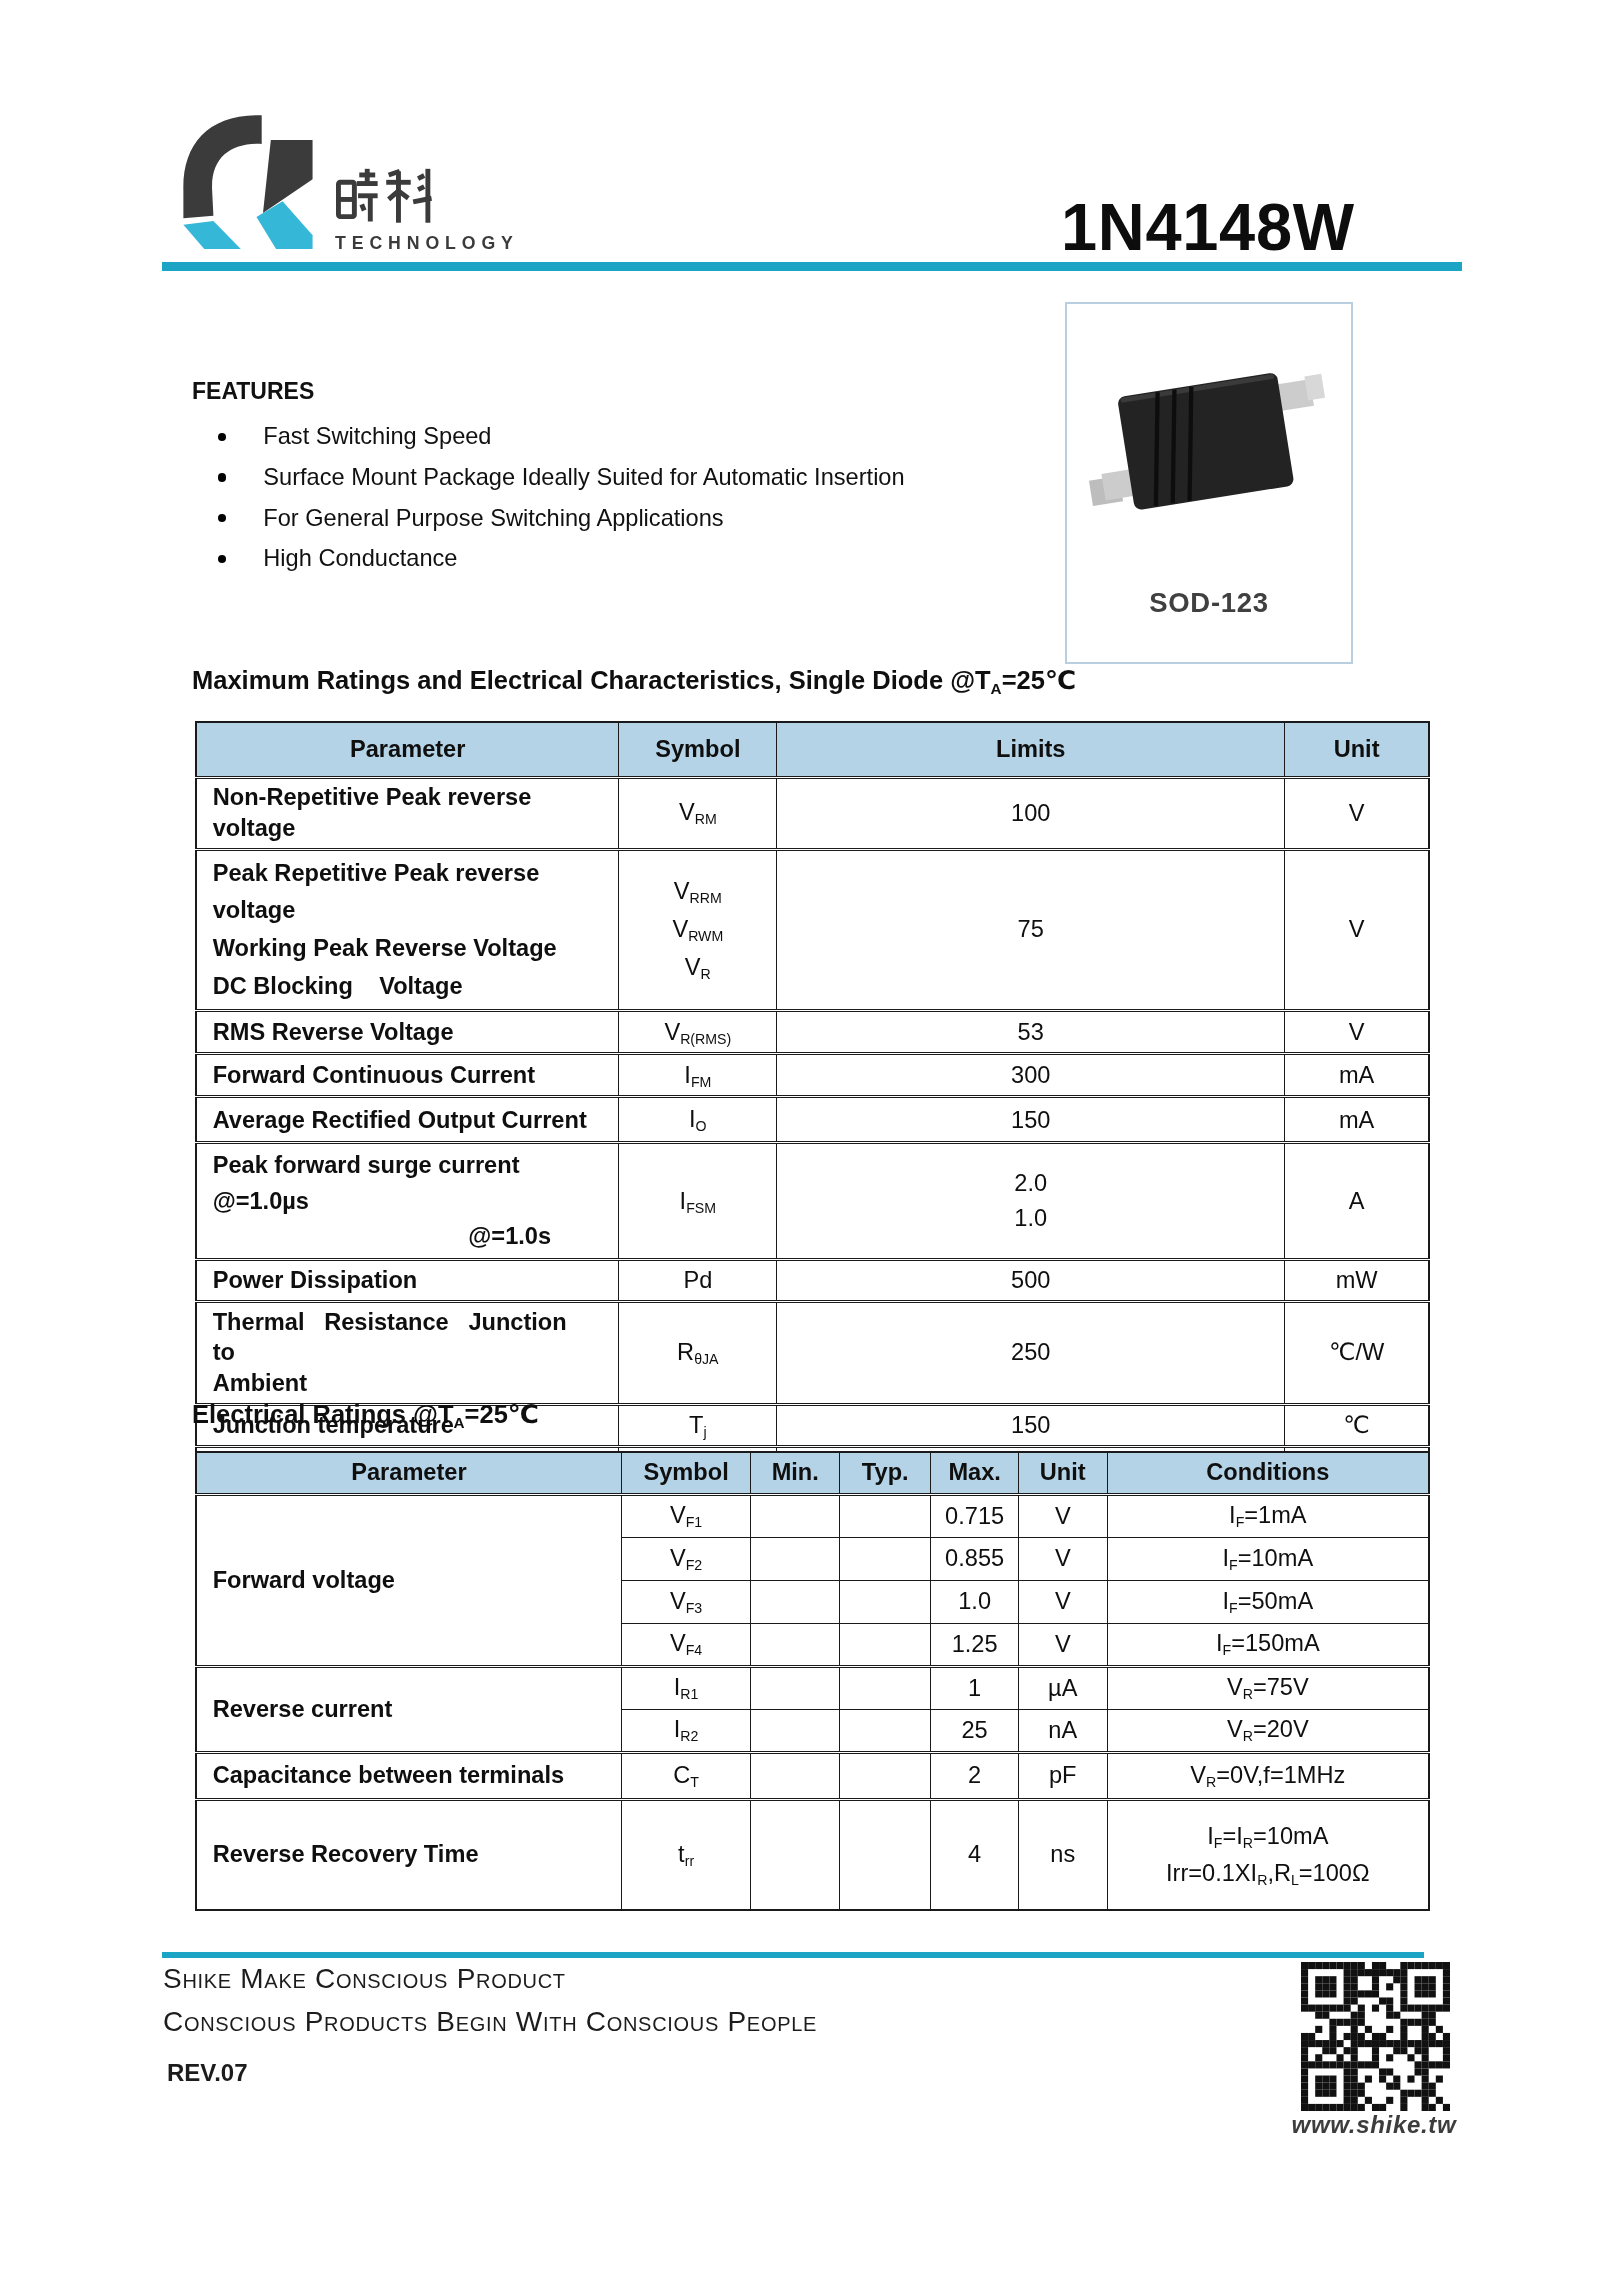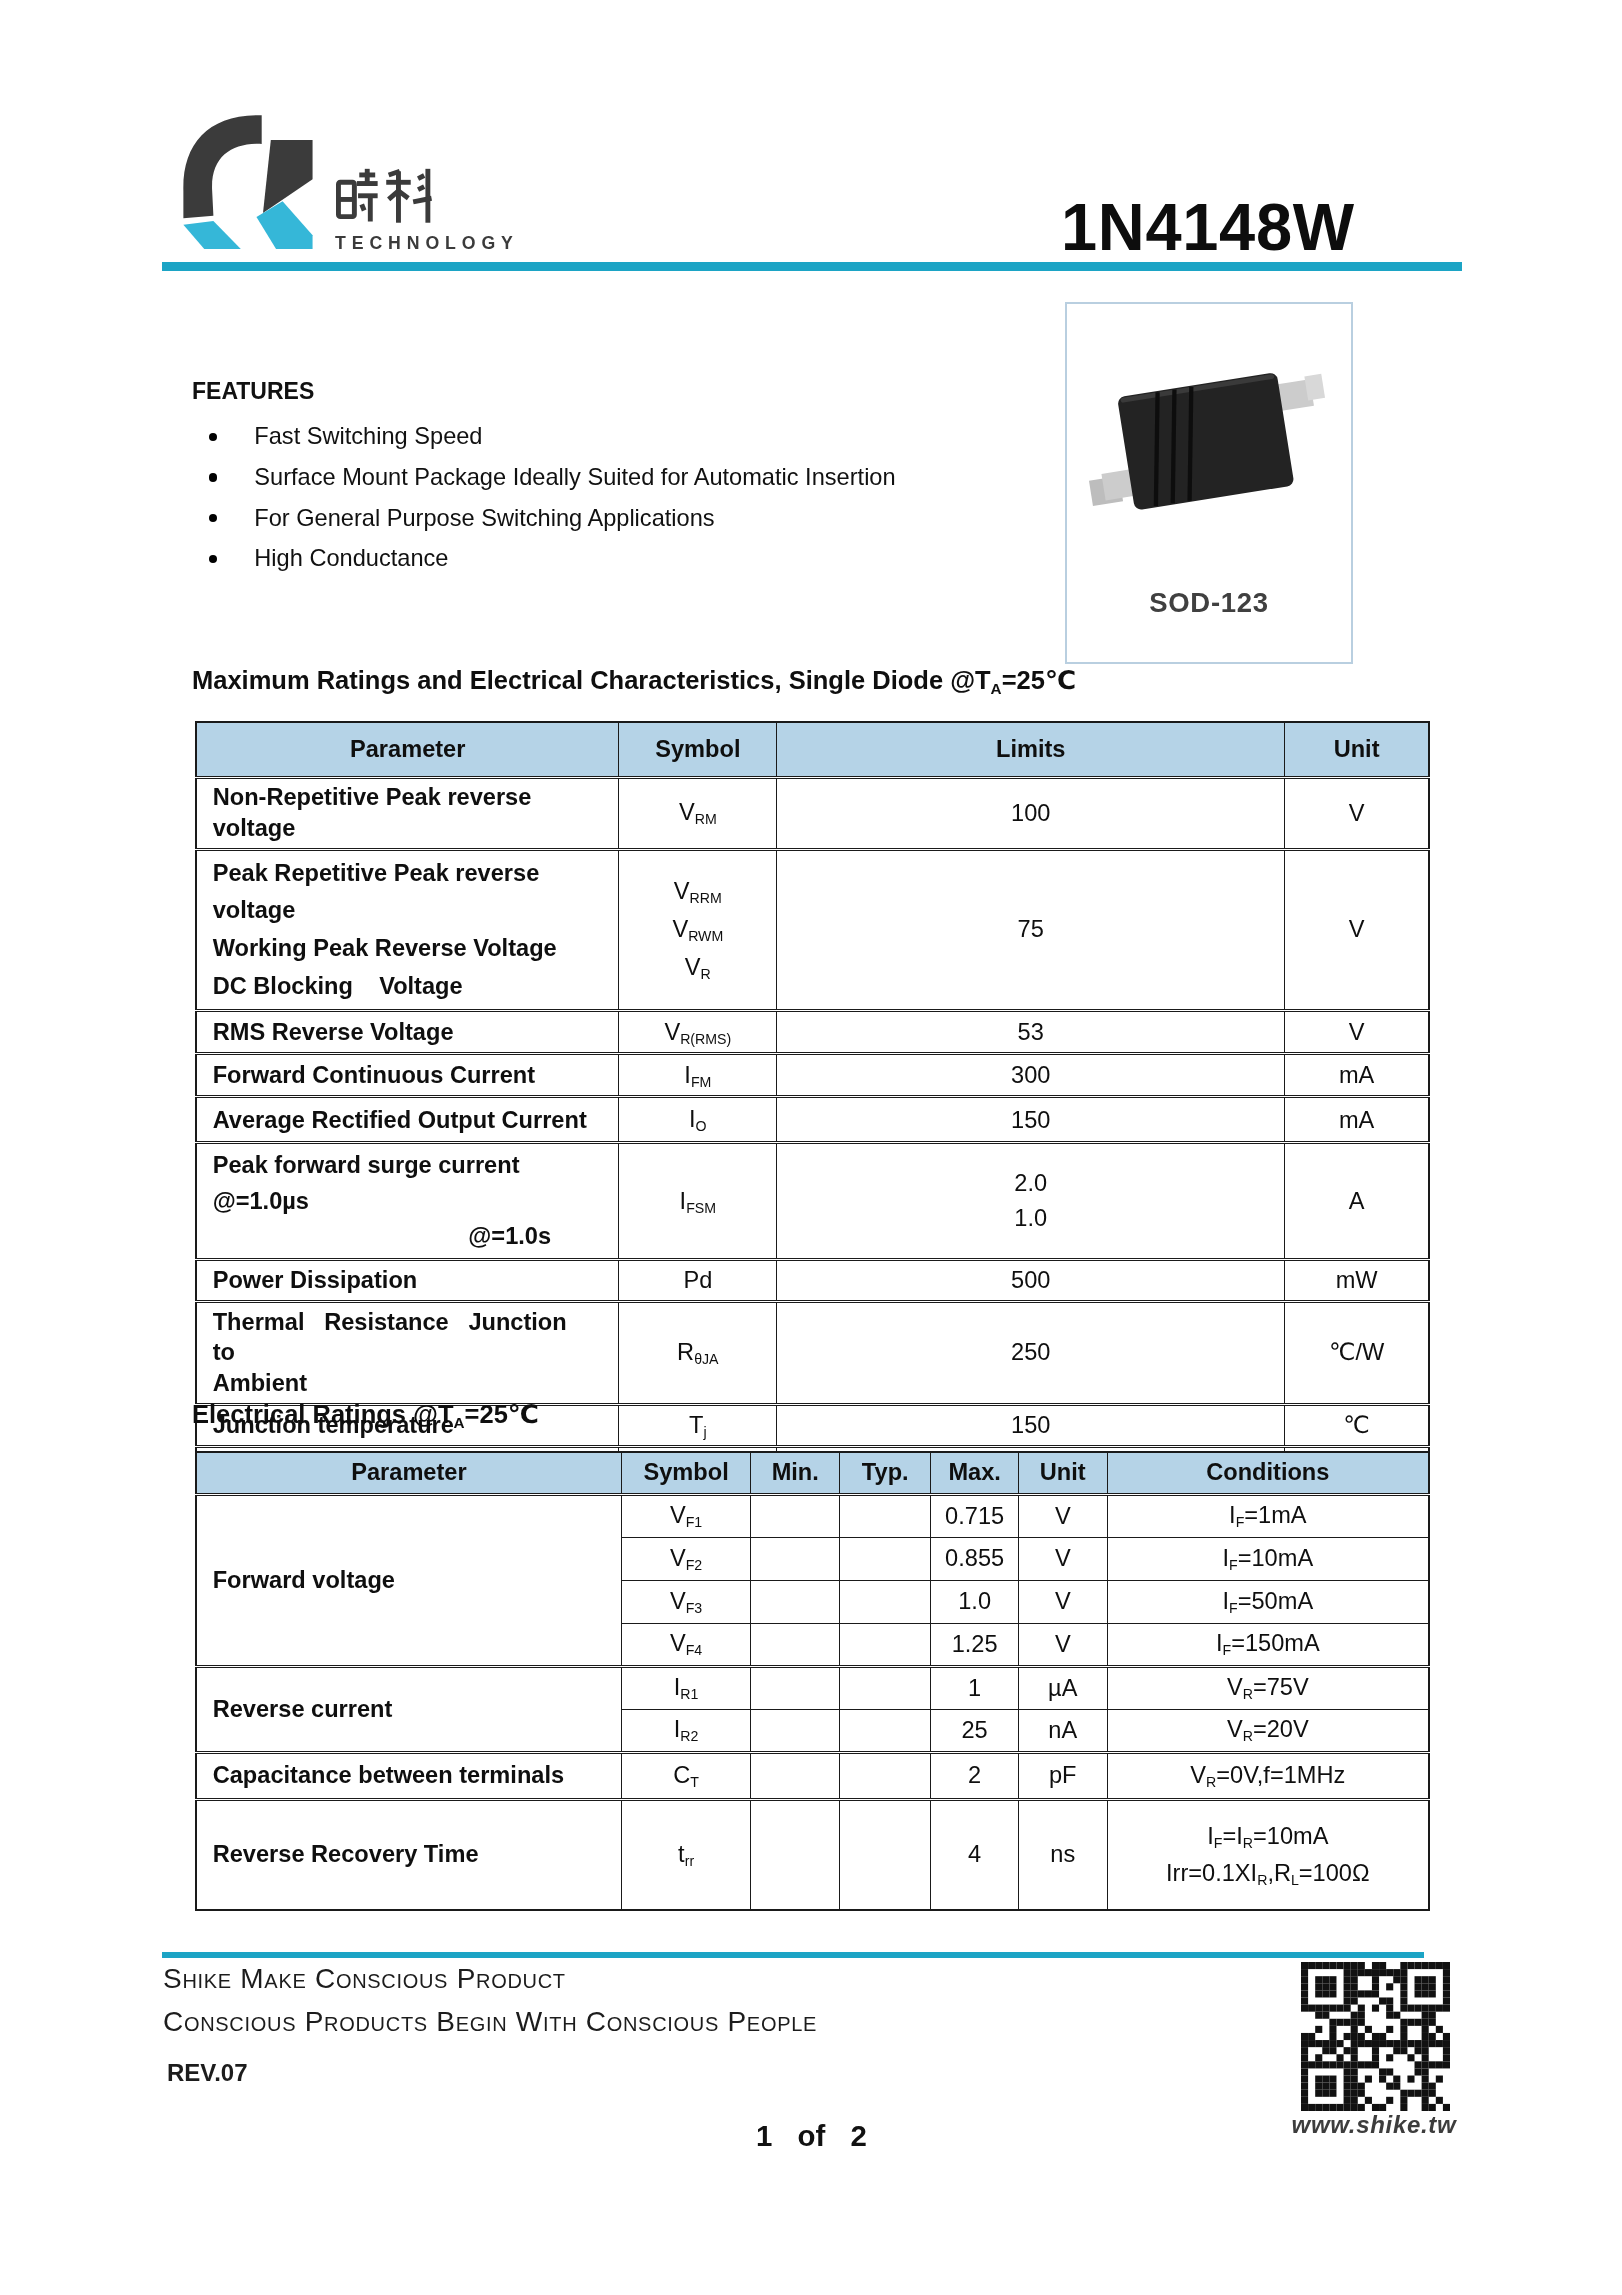--- a/index.html
+++ b/index.html
@@ -21,21 +21,21 @@
   
   .pkg-box{position:absolute;left:1065px;top:302px;width:288px;height:362px;background:#fff;
            border:2px solid #b9cfe0;box-sizing:border-box;}
   .pkg-img{position:absolute;left:0;top:19.6px;width:284px;height:262px;}
   .pkg-label{position:absolute;left:0;top:283px;width:100%;text-align:center;
              font-size:27.5px;font-weight:bold;color:#404040;letter-spacing:0.7px;}
 
   
   .features{position:absolute;left:192px;top:378px;width:818px;}
   .features-heading{font-size:23px;font-weight:bold;margin-bottom:18.3px;}
-  .features ul{list-style:none;margin:5px;padding:0;}
+  .features ul{list-style:none;margin:14px;padding:0;}
   .features li{display:flex;align-items:center;margin-bottom:13.7px;font-size:23.6px;}
   .features .bullet{width:8.5px;height:8.5px;border-radius:50%;background:#000;
                     margin:0 37px 0 11.8px;flex:0 0 8.5px;}
 
   
   .sec-heading{position:absolute;left:192px;font-size:25.5px;font-weight:bold;color:#0f0f0f;}
   .h1pos{top:665px;}
   .h2pos{top:1399px;}
   sub{font-size:.6em;vertical-align:-.3em;letter-spacing:0;}
 
@@ -341,21 +341,20 @@
           <td class="mono">I<sub>F</sub>=I<sub>R</sub>=10mA
 Irr=0.1XI<sub>R</sub>,R<sub>L</sub>=100Ω</td>
         </tr>
       </tbody>
   </table>
 
   <div class="rule rule-bottom"></div>
   <div class="f-line1">Shike Make Conscious Product</div>
   <div class="f-line2">Conscious Products Begin With Conscious People</div>
   <div class="f-rev">REV.07</div>
-  <div class="f-page">1 of 2</div>
   <svg id="qr" viewBox="0 0 231 231">
       <rect width="231" height="231" fill="#fff"></rect>
       <rect x="0" y="0" width="11" height="11" fill="#111"></rect>
       <rect x="11" y="0" width="11" height="11" fill="#111"></rect>
       <rect x="22" y="0" width="11" height="11" fill="#111"></rect>
       <rect x="33" y="0" width="11" height="11" fill="#111"></rect>
       <rect x="44" y="0" width="11" height="11" fill="#111"></rect>
       <rect x="55" y="0" width="11" height="11" fill="#111"></rect>
       <rect x="66" y="0" width="11" height="11" fill="#111"></rect>
       <rect x="77" y="0" width="11" height="11" fill="#111"></rect>

